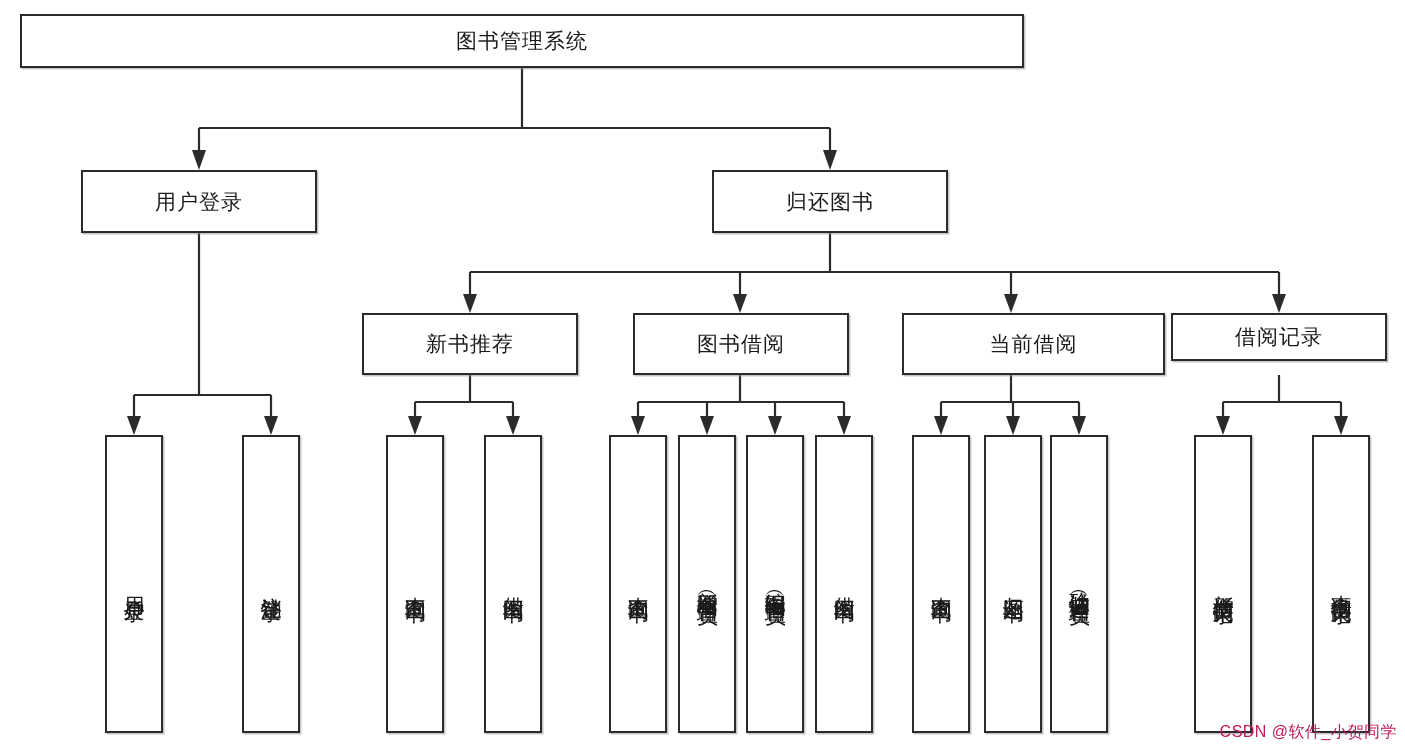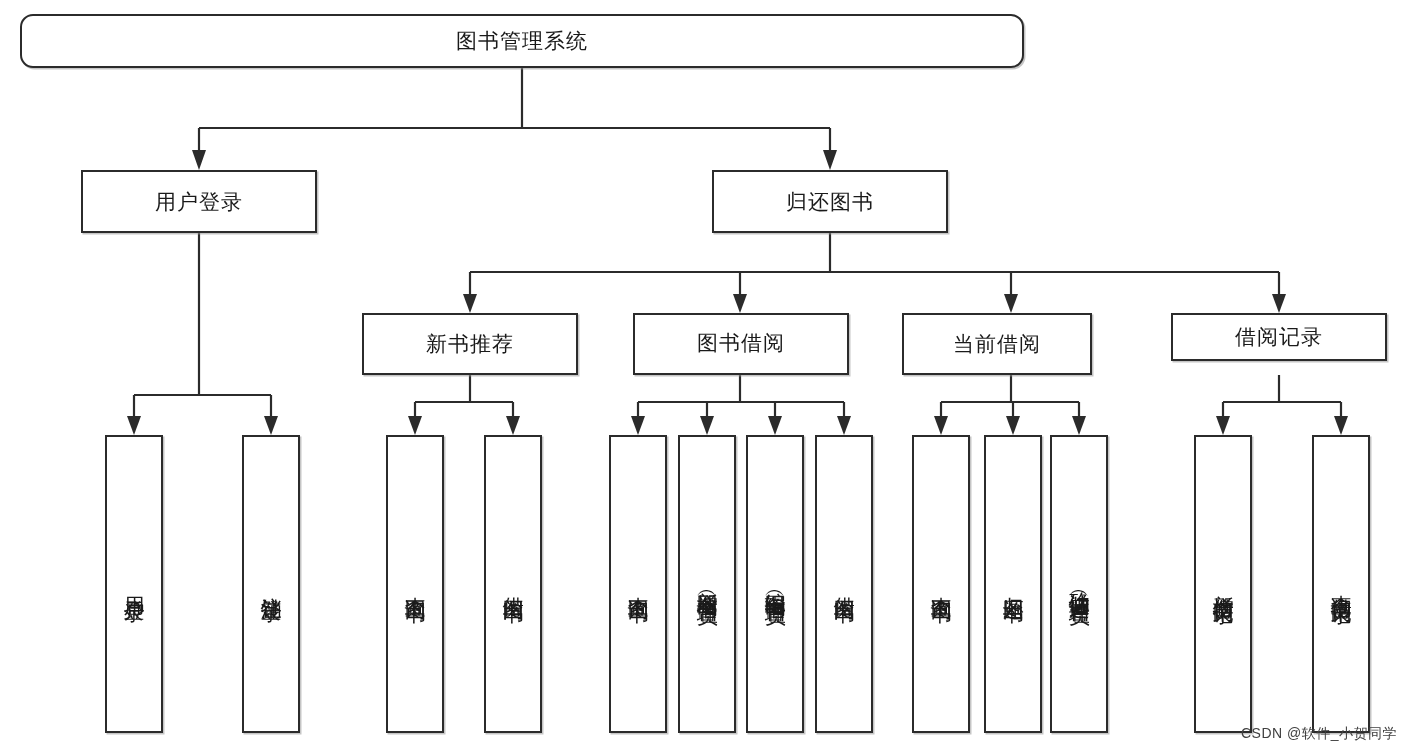--- a/index.html
+++ b/index.html
@@ -59,22 +59,22 @@
     stroke-width: 2.2;
     fill: none;
   }
   .arrow-head {
     fill: #2b2b2b;
   }
   #watermark {
     position: absolute;
     right: 8px;
     bottom: 4px;
-    font-size: 14px;
-    color: #404040;
+    font-size: 16px;
+    color: #be185d;
     letter-spacing: 0.5px;
     white-space: nowrap;
     user-select: none;
   }
 </style>
 </head>
 <body>
 
 <div id="canvas">
 
@@ -137,38 +137,38 @@
     <polygon class="arrow-head" points="1072,416 1086,416 1079,435"></polygon>
 
     <path class="edge-line" d="M 1279,375 L 1279,402"></path>
     <path class="edge-line" d="M 1223,402 L 1341,402"></path>
     <path class="edge-line" d="M 1223,402 L 1223,418"></path>
     <polygon class="arrow-head" points="1216,416 1230,416 1223,435"></polygon>
     <path class="edge-line" d="M 1341,402 L 1341,418"></path>
     <polygon class="arrow-head" points="1334,416 1348,416 1341,435"></polygon>
   </svg>
 
-  <div class="node horiz" style="left:20px; top:14px; width:1004px; height:54px;border-radius:13px;">
+  <div class="node horiz" style="left:20px; top:14px; width:1004px; height:54px;">
     <span>图书管理系统</span>
   </div>
 
   <div class="node horiz" style="left:81px; top:170px; width:236px; height:63px;">
     <span>用户登录</span>
   </div>
   <div class="node horiz" style="left:712px; top:170px; width:236px; height:63px;">
     <span>归还图书</span>
   </div>
 
   <div class="node horiz" style="left:362px; top:313px; width:216px; height:62px;align-items:center;">
     <span>新书推荐</span>
   </div>
-  <div class="node horiz" style="left:633px; top:313px; width:216px; height:62px;font-family:Liberation Serif, serif;">
+  <div class="node horiz" style="left:633px; top:313px; width:216px; height:62px;">
     <span>图书借阅</span>
   </div>
-  <div class="node horiz" style="left:902px; top:313px; width:190px; height:62px;">
+  <div class="node horiz" style="left:902px; top:313px; width:263px; height:62px;">
     <span>当前借阅</span>
   </div>
   <div class="node horiz" style="left:1171px; top:313px; width:216px; height:48px;">
     <span>借阅记录</span>
   </div>
 
   <div class="node vert" style="left:105px; top:435px; width:58px; height:298px;">
     <span>用户登录</span>
   </div>
   <div class="node vert" style="left:242px; top:435px; width:58px; height:298px;">

